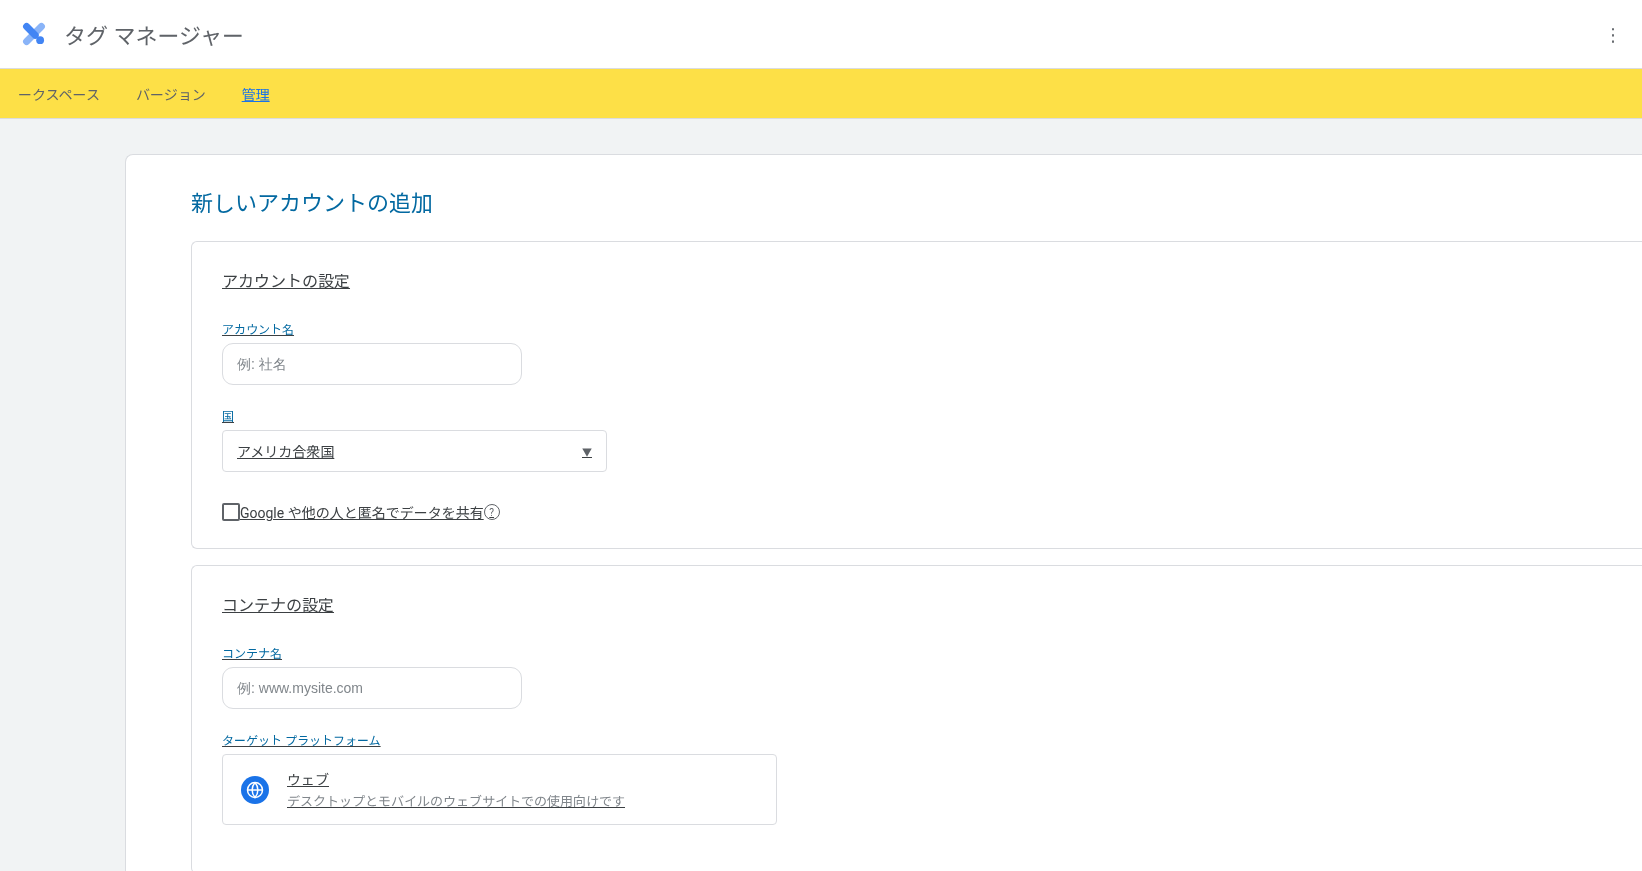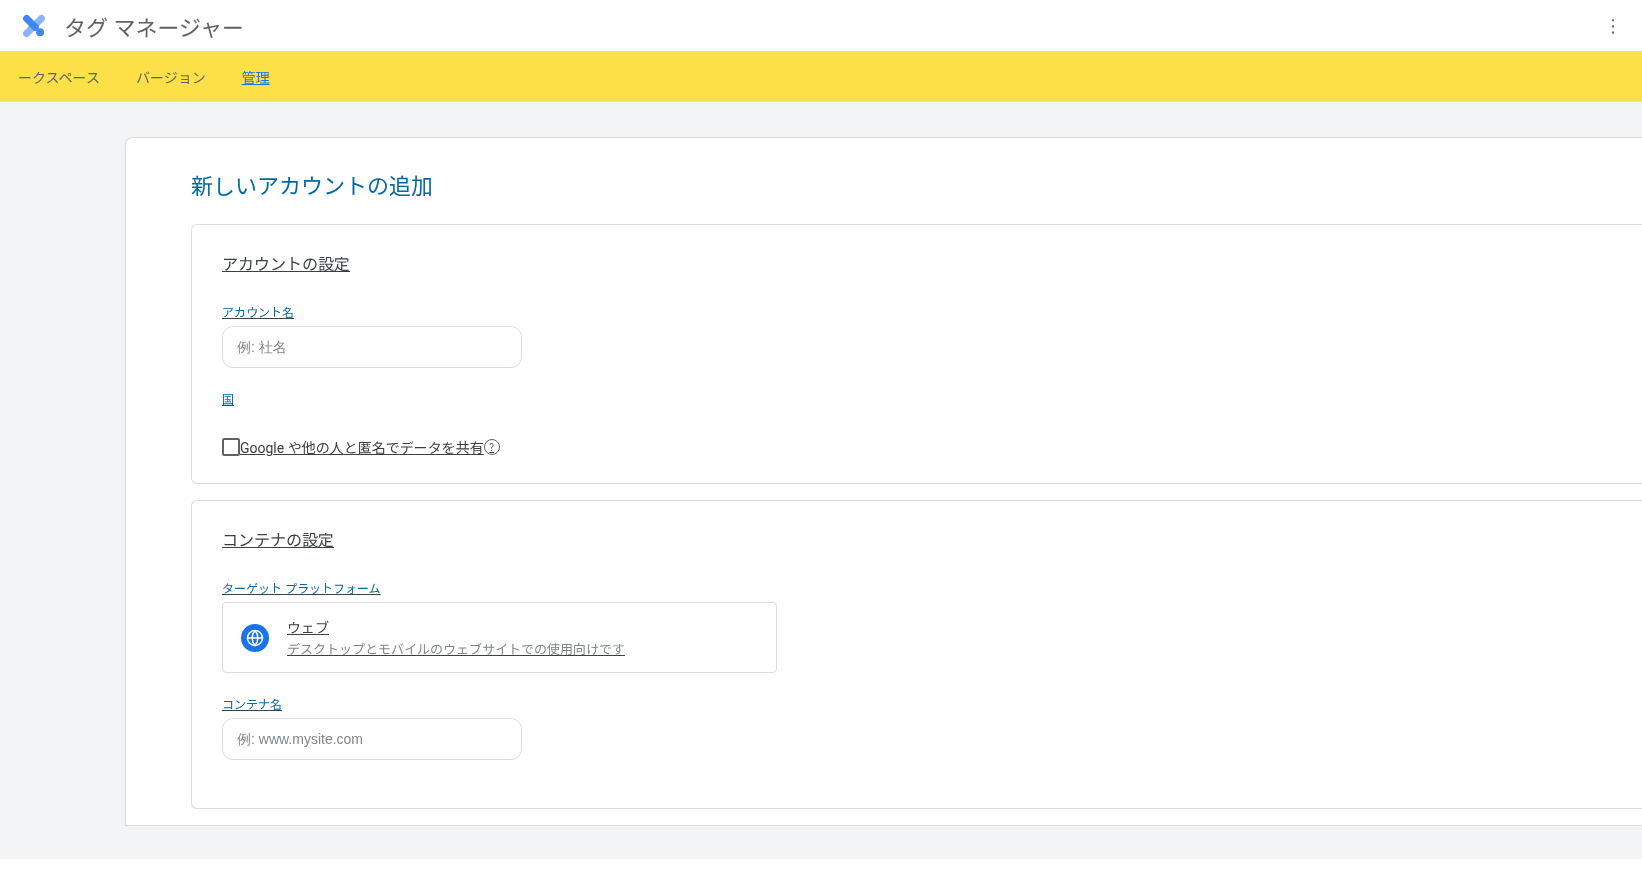--- a/index.html
+++ b/index.html
@@ -7,21 +7,21 @@
       font-family: 'Roboto', 'Noto Sans JP', 'Hiragino Kaku Gothic ProN', 'メイリオ', sans-serif;
       background: #fff;
       color: #3c4043;
       font-size: 14px;
     }
     .header {
       display: flex;
       align-items: center;
       padding: 12px 20px;
       border-bottom: 1px solid #dadce0;
-      height: 52px;
+      height: 69px;
     }
     .logo-icon {
       width: 28px;
       height: 28px;
       margin-right: 16px;
       display: flex;
       align-items: center;
       justify-content: center;
     }
     .app-title {
@@ -217,49 +217,53 @@
     <div class="section-card">
       <div class="section-title">アカウントの設定</div>
 
       <div class="field-group">
         <label class="field-label">アカウント名</label>
         <input type="text" class="text-input" placeholder="例: 社名" style="">
       </div>
 
       <div class="field-group">
         <label class="field-label">国</label>
+        <div class="select-box">
+          <span>アメリカ合衆国</span>
+          <span class="dropdown-arrow">▼</span>
+        </div>
       </div>
 
       <div class="checkbox-row">
         <div class="checkbox"></div>
         <span class="checkbox-label">Google や他の人と匿名でデータを共有</span>
         <span class="help-icon">?</span>
       </div>
     </div>
 
     <div class="section-card">
       <div class="section-title">コンテナの設定</div>
+
+      <div class="field-group">
+        <label class="field-label">コンテナ名</label>
+        <input type="text" class="text-input" placeholder="例: www.mysite.com" style="">
+      </div>
 
       <div class="field-group">
         <label class="field-label">ターゲット プラットフォーム</label>
         <div class="platform-card">
           <div class="platform-icon">
             <svg width="18" height="18" viewBox="0 0 24 24" fill="none" stroke="white" stroke-width="2">
               <circle cx="12" cy="12" r="10"></circle>
               <line x1="2" y1="12" x2="22" y2="12"></line>
               <path d="M12 2 a15 15 0 0 1 0 20 a15 15 0 0 1 0 -20"></path>
             </svg>
           </div>
           <div>
             <div class="platform-title">ウェブ</div>
             <div class="platform-desc">デスクトップとモバイルのウェブサイトでの使用向けです</div>
           </div>
         </div>
       </div>
-
-      <div class="field-group">
-        <label class="field-label">コンテナ名</label>
-        <input type="text" class="text-input" placeholder="例: www.mysite.com" style="">
-      </div>
     </div>
 
   </div>
 </div>
 
 </body></html>

